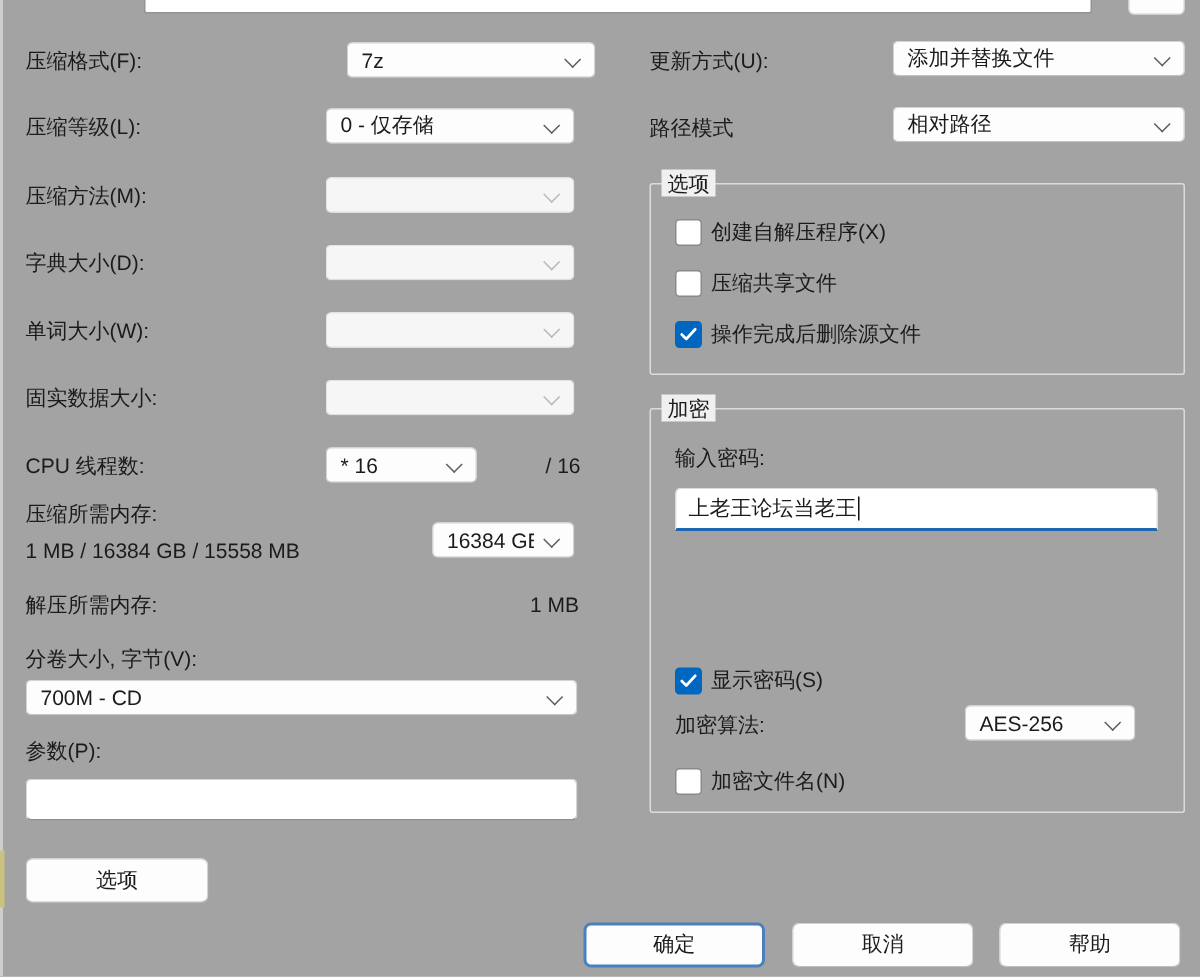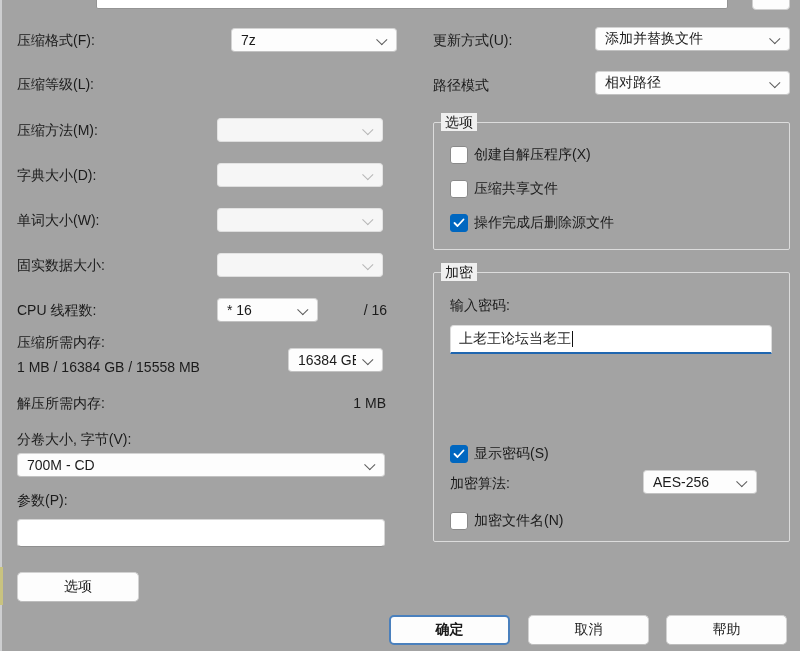--- a/index.html
+++ b/index.html
@@ -54,21 +54,21 @@
     background:#fdfdfd;border:1px solid #cfcfcf;border-radius:0 0 4px 4px;
   }
 
   
   .btn{
     position:absolute;height:30px;box-sizing:border-box;
     background:#fdfdfd;border:1px solid #d2d2d2;border-bottom-color:#bdbdbd;
     border-radius:5px;font-size:14px;display:flex;align-items:center;justify-content:center;
     cursor:default;white-space:nowrap;
   }
-  .btn.primary{border:2px solid #4a80bd;font-weight:bold;}
+  .btn.primary{border:2px solid #4a80bd;}
 
   
   .group{
     position:absolute;box-sizing:border-box;
     border:1px solid #dcdcdc;border-radius:2px;background:transparent;
   }
   .grouplabel{
     position:absolute;font-size:14px;line-height:18px;background:#f0f0f0;
     padding:0 4px;white-space:nowrap;
   }
@@ -95,20 +95,24 @@
   <div class="topfield"></div>
   <div class="topbtn"></div>
 
   <div class="lbl" style="left:17px;top:30px">压缩格式(F):</div>
   <div class="combo" style="left:231px;top:28px;width:166px">
     <span class="cval">7z</span>
     <span class="chev"></span>
   </div>
 
   <div class="lbl" style="left:17px;top:74px">压缩等级(L):</div>
+  <div class="combo" style="left:217px;top:72px;width:166px">
+    <span class="cval">0 - 仅存储</span>
+    <span class="chev"></span>
+  </div>
 
   <div class="lbl" style="left:17px;top:120px">压缩方法(M):</div>
   <div class="combo disabled" style="left:217px;top:118px;width:166px">
     <span class="cval"></span>
     <span class="chev"></span>
   </div>
 
   <div class="lbl" style="left:17px;top:165px">字典大小(D):</div>
   <div class="combo disabled" style="left:217px;top:163px;width:166px">
     <span class="cval"></span>

